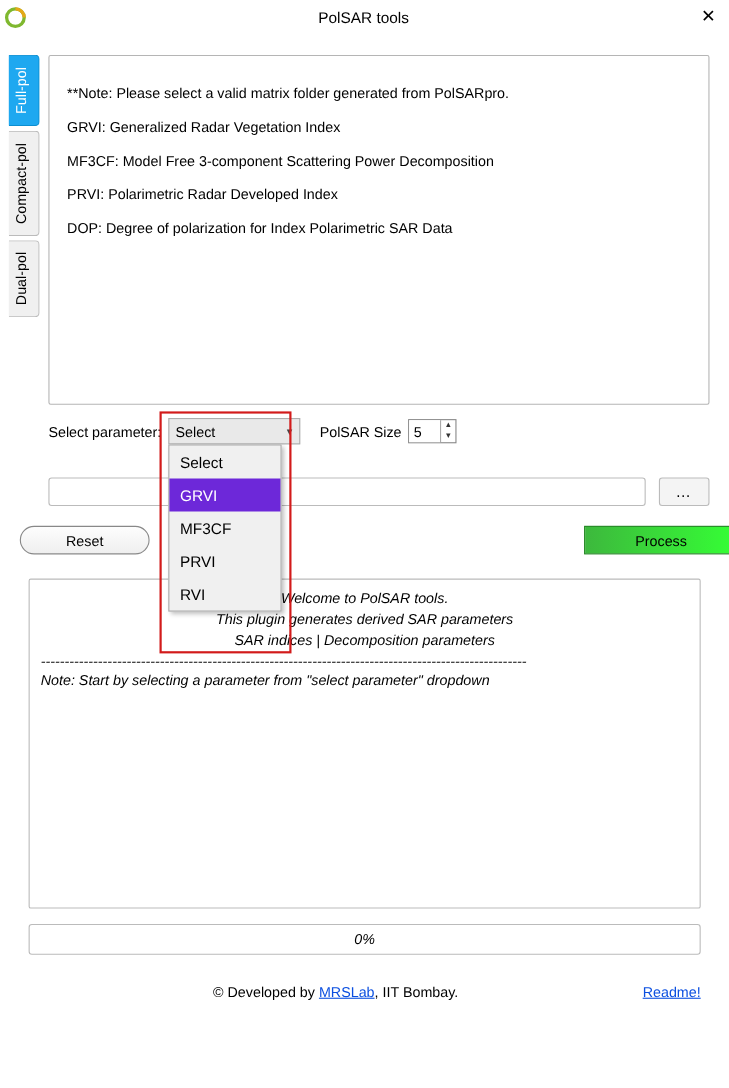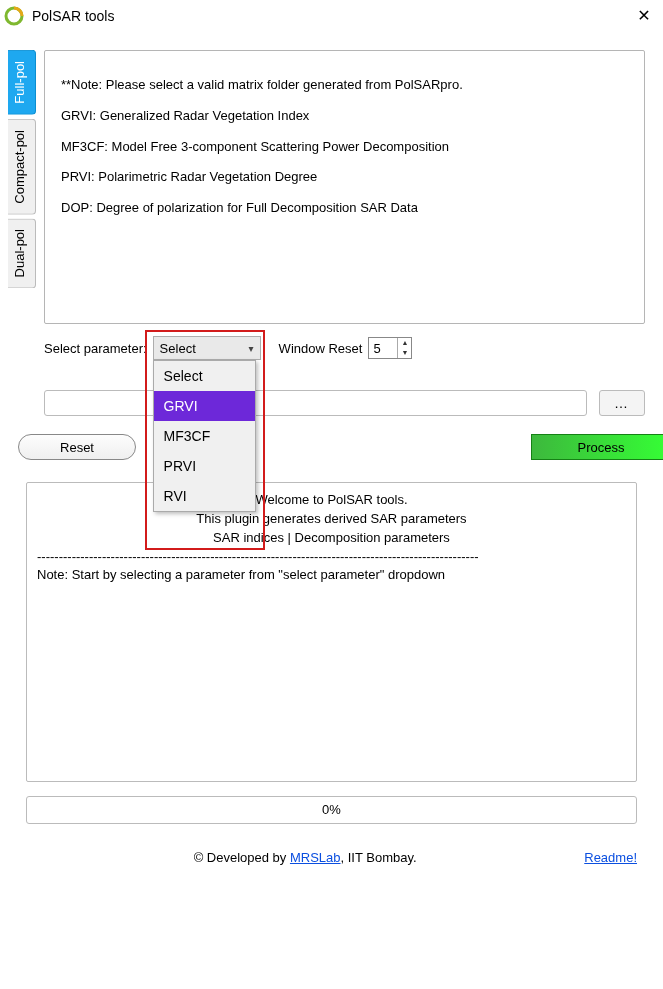--- a/index.html
+++ b/index.html
@@ -21,20 +21,21 @@
     height: 32px;
     padding: 0 4px;
   }
   .titlebar .logo {
     width: 20px; height: 20px;
     margin-right: 8px;
   }
   .titlebar .title {
     flex: 1;
     font-size: 14px;
+    text-align: center;
   }
   .titlebar .close {
     width: 30px;
     text-align: center;
     font-size: 16px;
     line-height: 20px;
     font-weight: 300;
     cursor: pointer;
   }
 
@@ -72,36 +73,36 @@
     flex: 1;
     display: flex;
     flex-direction: column;
   }
 
   .desc-box {
     border: 1px solid #b5b5b5;
     border-radius: 2px;
     padding: 14px 16px 18px 16px;
     line-height: 1.6;
-    height: 274px;
+    height: 318px;
     overflow: hidden;
   }
   .desc-box p { margin: 10px 0; }
 
   
   .param-row {
     display: flex;
     align-items: center;
     margin: 12px 0 0 0;
     position: relative;
   }
   .lbl { margin-right: 6px; }
   .dropdown-wrap {
     position: relative;
-    width: 108px;
+    width: 120px;
   }
   .dropdown-btn {
     width: 100%;
     height: 24px;
     background: #e9e9e9;
     border: 1px solid #adadad;
     display: flex;
     align-items: center;
     padding: 0 6px;
     cursor: pointer;
@@ -204,20 +205,21 @@
     background: linear-gradient(to right, #3db83d, #35ff35);
     border: 1px solid #158115;
     color: #000;
     font-weight: 500;
     border-radius: 0;
   }
 
   
   .lower {
     padding: 0 26px;
+    font-style: italic;
   }
   .info-panel {
     border: 1px solid #bbb;
     border-radius: 2px;
     margin: 4px 0 14px 0;
     padding: 8px 10px;
     font-size: 13px;
     line-height: 1.45;
     height: 300px;
     overflow: hidden;
@@ -271,22 +273,22 @@
     <div class="vtab active">Full-pol</div>
     <div class="vtab">Compact-pol</div>
     <div class="vtab">Dual-pol</div>
   </div>
 
   <div class="content">
     <div class="desc-box">
       <p>**Note: Please select a valid matrix folder generated from PolSARpro.</p>
       <p>GRVI: Generalized Radar Vegetation Index</p>
       <p>MF3CF: Model Free 3-component Scattering Power Decomposition</p>
-      <p>PRVI: Polarimetric Radar Vegetation Degree</p>
-      <p>DOP: Degree of polarization for Full Decomposition SAR Data</p>
+      <p>PRVI: Polarimetric Radar Developed Index</p>
+      <p>DOP: Degree of polarization for Index Polarimetric SAR Data</p>
     </div>
 
     <div class="param-row">
       <span class="lbl">Select parameter:</span>
 
       <div class="dropdown-wrap">
         <div class="dropdown-btn">
           <span>Select</span>
           <span class="chev">▾</span>
         </div>
@@ -294,21 +296,21 @@
           <div class="dropdown-item">Select</div>
           <div class="dropdown-item selected">GRVI</div>
           <div class="dropdown-item">MF3CF</div>
           <div class="dropdown-item">PRVI</div>
           <div class="dropdown-item">RVI</div>
         </div>
 
         <div class="red-annot" style="top:-6px; left:-8px; width:120px; height:220px;"></div>
       </div>
 
-      <span class="winsize-lbl">Window Reset</span>
+      <span class="winsize-lbl">PolSAR Size</span>
       <div class="spin">
         <input type="text" value="5" style="">
         <div class="arrows">
           <span>▲</span>
           <span>▼</span>
         </div>
       </div>
     </div>
 
     <div class="file-row">

